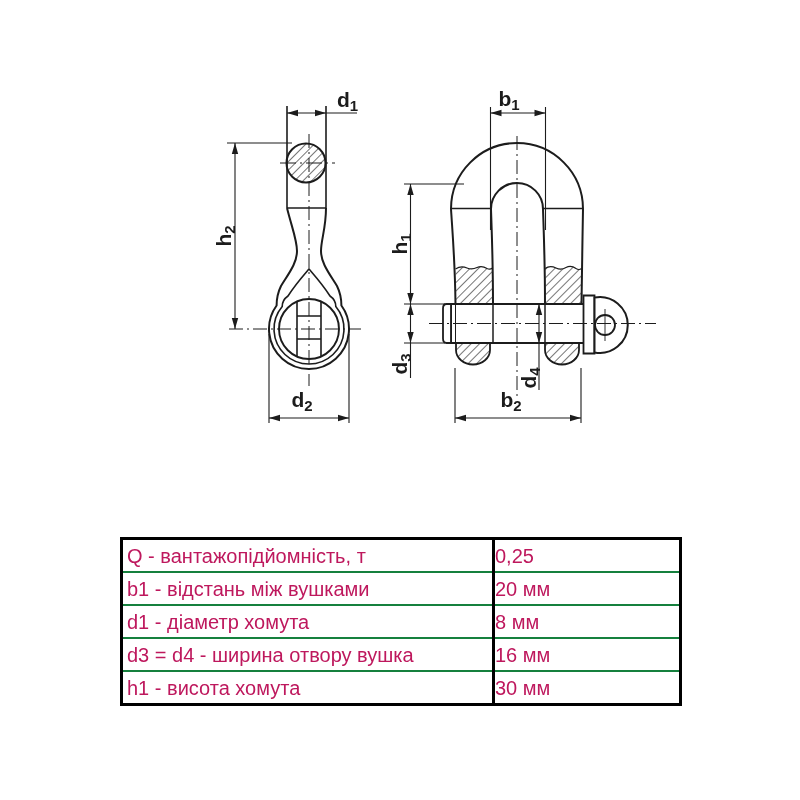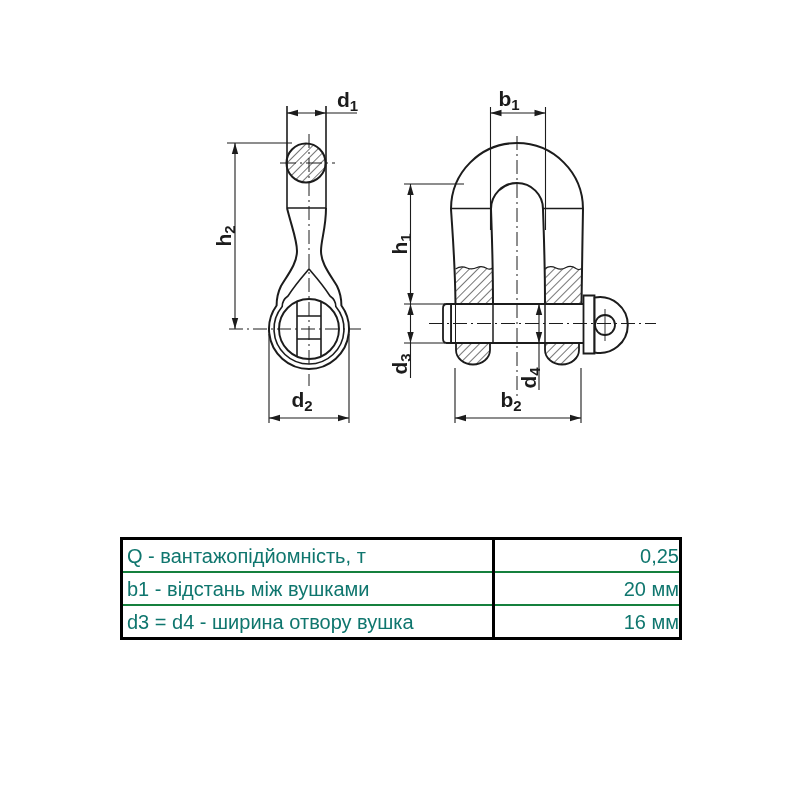--- a/index.html
+++ b/index.html
@@ -1,26 +1,26 @@
 <!DOCTYPE html>
 <html><head>
 <meta charset="utf-8">
 <style>
   html,body{margin:0;padding:0;background:#ffffff;}
   .page{position:relative;width:800px;height:800px;background:#ffffff;overflow:hidden;
         font-family:"Liberation Sans",sans-serif;}
   .drawing-wrap{position:absolute;left:0;top:0;width:800px;height:470px;margin-left:8px;}
   svg text{font-family:"Liberation Sans",sans-serif;font-weight:bold;fill:#1c1c1c;}
   .spec-table{position:absolute;left:120px;top:537px;width:562px;border-collapse:collapse;
-              table-layout:fixed;color:#0f766e;}
+              table-layout:fixed;color:#be185d;}
   .spec-table td{border:2px solid #15803d;height:31px;font-size:20px;line-height:22px;
                  padding:0;overflow:hidden;white-space:nowrap;}
   .spec-table{border:3px solid #000;}
   .spec-table td.param{padding-left:4px;text-align:left;border-left:3px solid #000;}
-  .spec-table td.value{text-align:right;border-left:3px solid #000;border-right:3px solid #000;}
+  .spec-table td.value{text-align:left;border-left:3px solid #000;border-right:3px solid #000;}
   .spec-table tr:first-child td{border-top:3px solid #000;}
   .spec-table tr:last-child td{border-bottom:3px solid #000;}
 </style>
 </head>
 <body>
 
 <div class="page">
 
   <div class="drawing-wrap">
   <svg width="800" height="470" viewBox="0 0 800 470">
@@ -133,19 +133,27 @@
     <tbody>
       <tr>
         <td class="param" style="width:365px">Q - вантажопідйомність, т</td>
         <td class="value">0,25</td>
       </tr>
       <tr>
         <td class="param">b1 - відстань між вушками</td>
         <td class="value">20 мм</td>
       </tr>
       <tr>
+        <td class="param">d1 - діаметр хомута</td>
+        <td class="value">8 мм</td>
+      </tr>
+      <tr>
         <td class="param">d3 = d4 - ширина отвору вушка</td>
         <td class="value">16 мм</td>
+      </tr>
+      <tr>
+        <td class="param">h1 - висота хомута</td>
+        <td class="value">30 мм</td>
       </tr>
     </tbody>
   </table>
 
 </div>
 
 </body></html>

